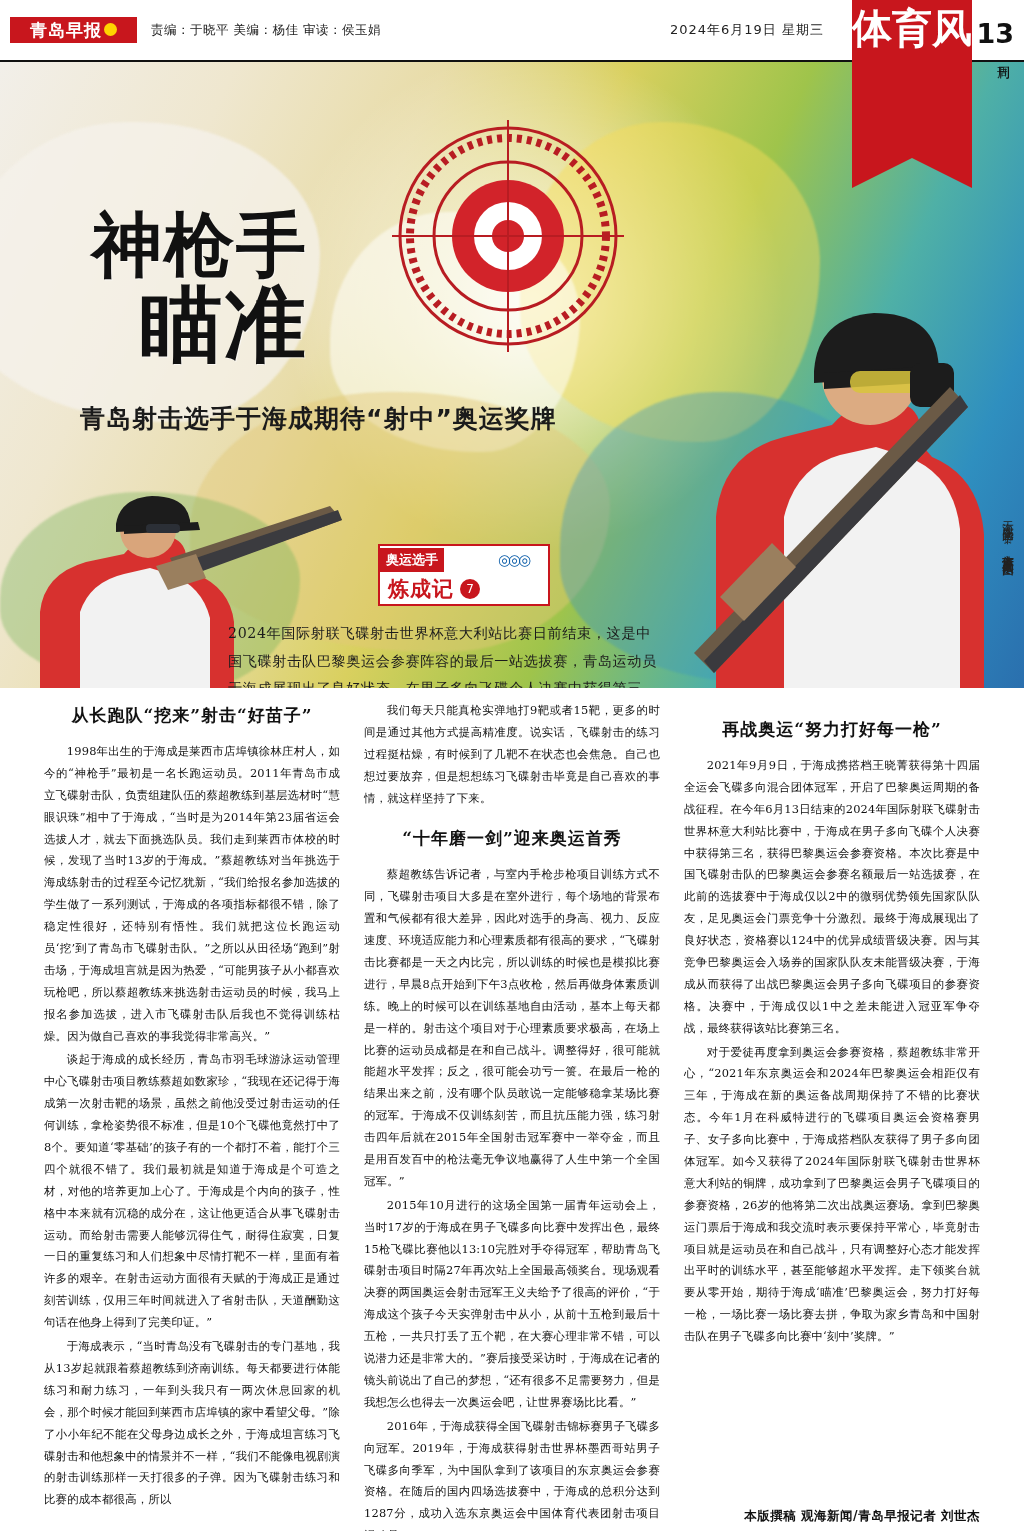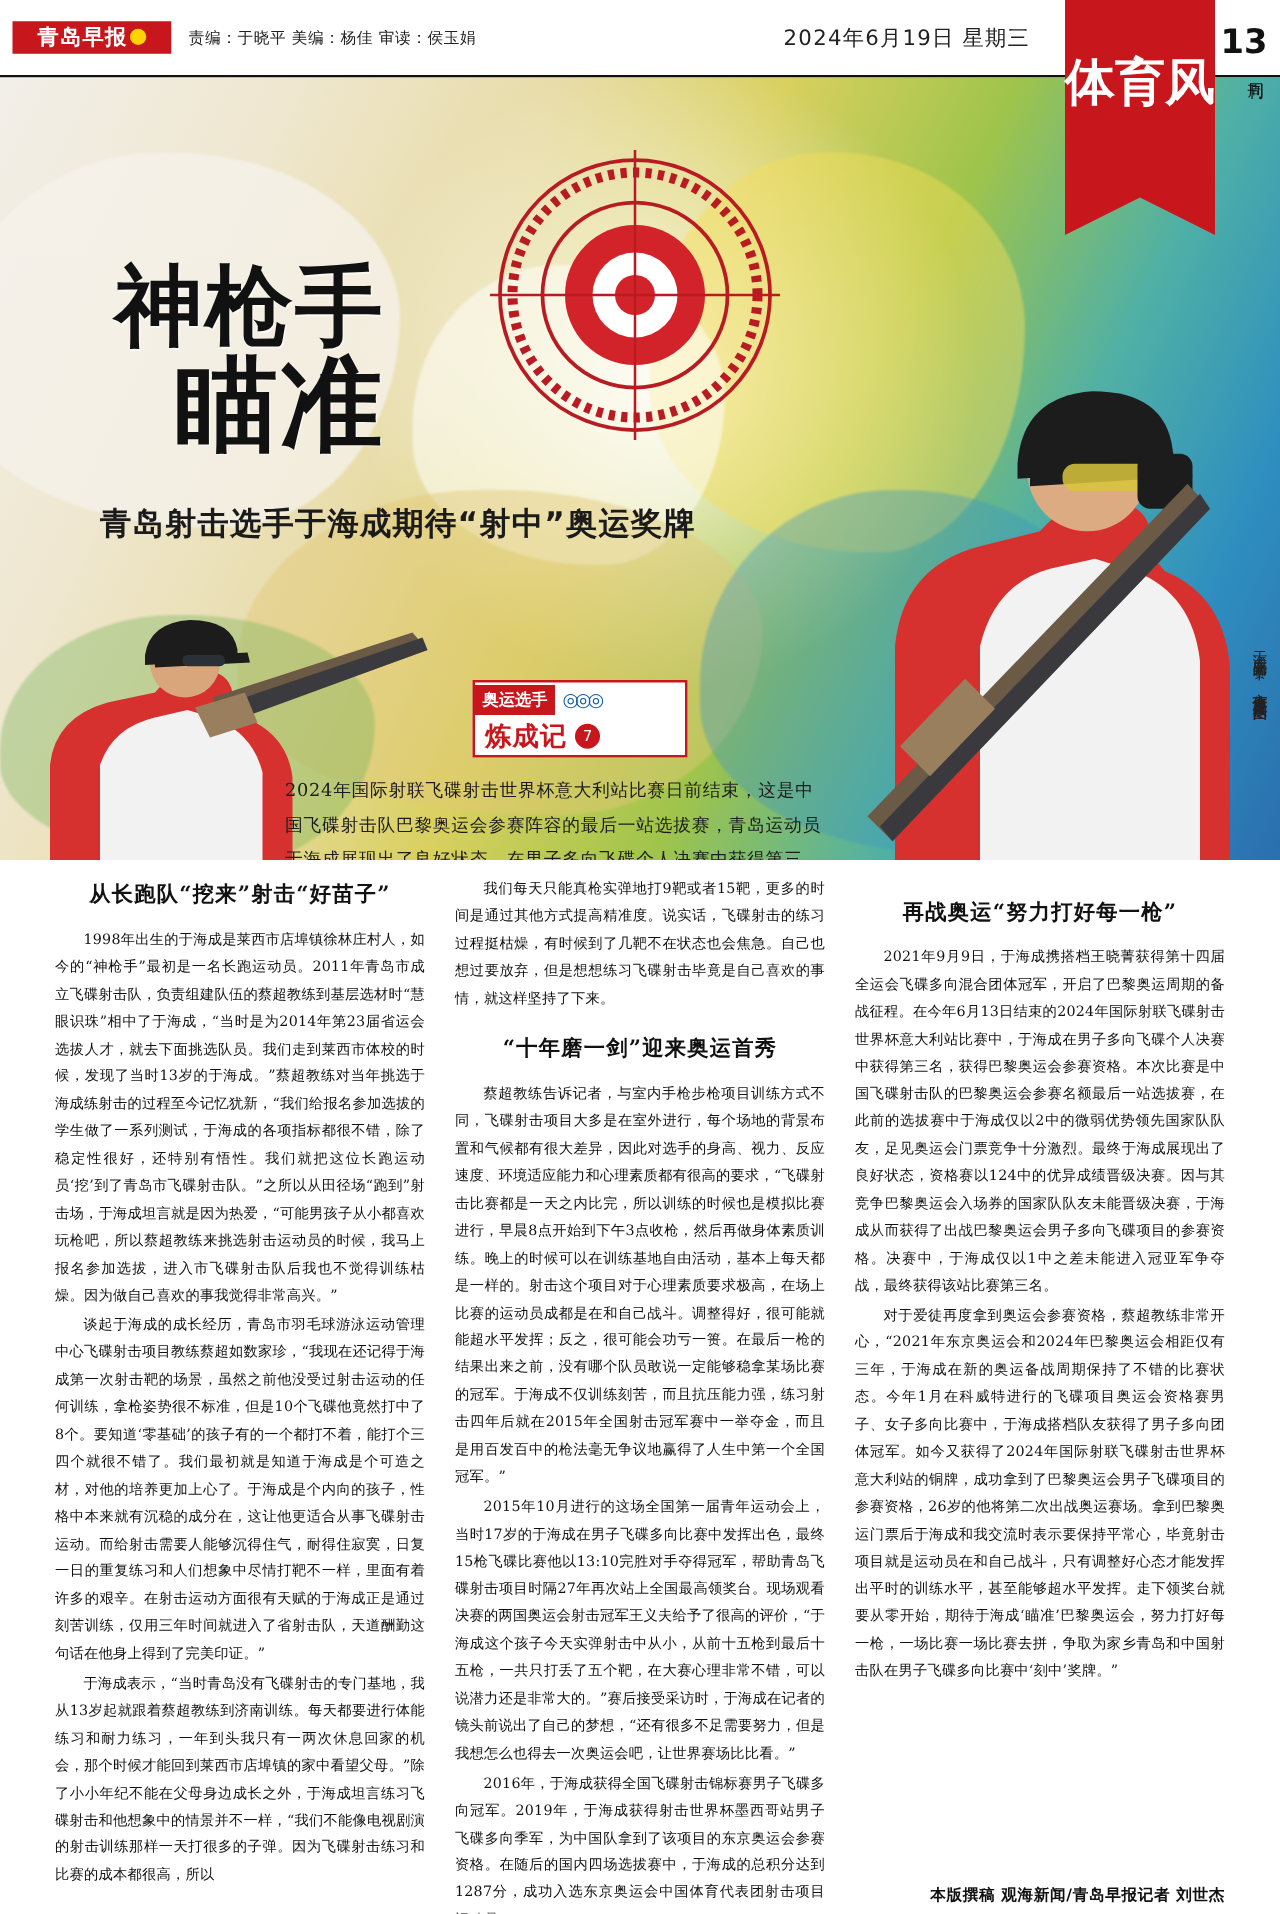--- a/index.html
+++ b/index.html
@@ -39,21 +39,21 @@
   }
   .credits {
     font-size:12.5px;
     color:#222;
     margin-left:14px;
     letter-spacing:.5px;
   }
   .mast-date {
     margin-left:auto;
     margin-right:190px;
-    font-size:17px;
+    font-size:13px;
     color:#222;
     letter-spacing:1px;
   }
   
   .flag {
     position:absolute;
     top:0; right:0;
     width:172px; height:188px;
     z-index:6;
   }
@@ -65,21 +65,20 @@
   }
   .flag .vtitle {
     position:absolute;
     top:8px; left:0; width:120px;
     color:#fff;
     font-size:40px;
     font-weight:bold;
     line-height:1.02;
     text-align:center;
     letter-spacing:0px;
-    margin-top:38px;
   }
   .flag .pagenum {
     position:absolute;
     top:18px; right:10px;
     font-size:27px;
     font-weight:bold;
     color:#111;
   }
   .flag .weekly {
     position:absolute;
@@ -159,21 +158,21 @@
     position:absolute;
     left:378px; top:482px;
     width:172px; height:62px;
     background:#fff;
     border:2px solid #c8161d;
     z-index:5;
     display:flex; flex-direction:column;
     font-size:13px;
   }
   .badge .b-top {
-    height:27px; display:flex; align-items:center;
+    height:27px; display:flex; align-items:center;gap:48px;
   }
   .badge .b-top .lab {
     background:#c8161d; color:#fff; font-weight:bold;
     padding:3px 6px; font-size:13px;
   }
   .badge .rings { margin-left:6px; font-size:15px; letter-spacing:-3px; color:#0a5ca8; }
   .badge .b-bot {
     flex:1; display:flex; align-items:center; gap:6px; padding-left:8px;
   }
   .badge .b-bot .txt { color:#c8161d; font-weight:bold; font-size:21px; letter-spacing:1px; }

